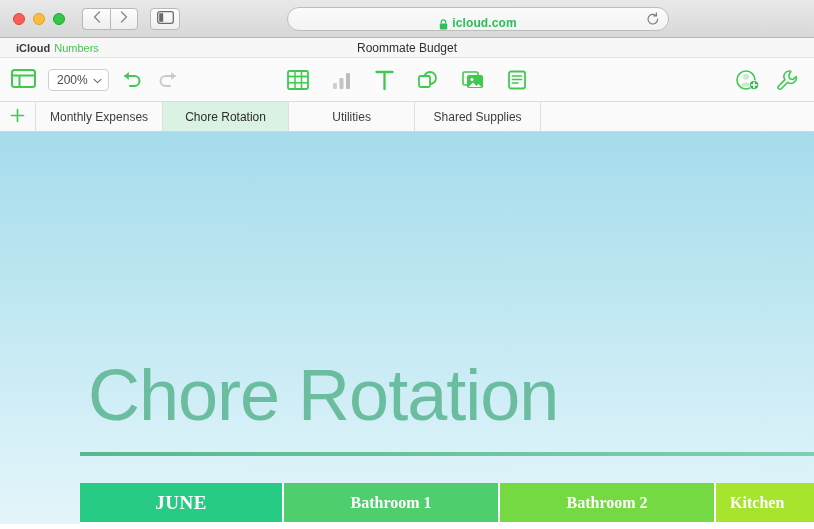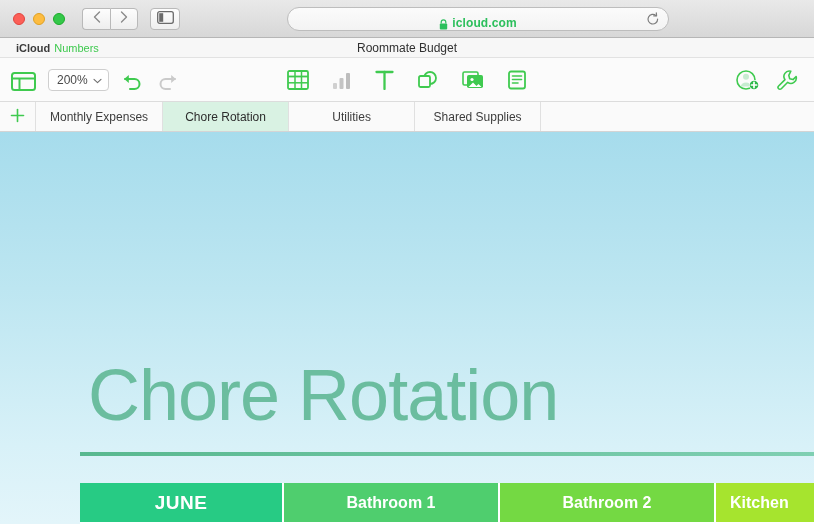--- a/index.html
+++ b/index.html
@@ -74,21 +74,21 @@
   }
 
   
   .toolbar {
     height: 44px; width: 100%;
     background: #fbfbfb;
     border-bottom: 1px solid #dcdcdc;
     display: flex; align-items: center;
     position: relative;
   }
-  .tb-left { display: flex; align-items: flex-end; gap: 12px; margin-left: 11px; }
+  .tb-left { display: flex; align-items: flex-start; gap: 12px; margin-left: 11px; }
   .tb-icon { display: flex; align-items: center; justify-content: center; cursor: default; }
   .zoom-select {
     height: 22px; padding: 0 6px 0 8px;
     border: 1px solid #cfcfcf; border-radius: 4px;
     background: #fff; color: #4a4a4a; font-size: 12px;
     display: flex; align-items: center; gap: 5px;
   }
   .tb-center {
     position: absolute; left: 0; right: 0;
     display: flex; justify-content: center; align-items: center; gap: 23px;
@@ -144,20 +144,21 @@
   
   .table-wrap {
     position: absolute; left: 80px; top: 351px;
     width: 734px;
   }
   .chore-table { border-collapse: collapse; table-layout: fixed; width: 734px; }
   .chore-table th, .chore-table td {
     border-right: 2px solid #ffffff;
     border-bottom: 2px solid #ffffff;
     padding: 0;
+    font-family: Liberation Serif, serif;
   }
   .hdr-cell {
     height: 40px;
     color: #ffffff; font-size: 16px; font-weight: bold;
     text-align: center; vertical-align: middle;
     white-space: nowrap;
   }
   .hdr-month { font-size: 19px; letter-spacing: .5px; }
   .row-label {
     text-align: center; vertical-align: middle;

